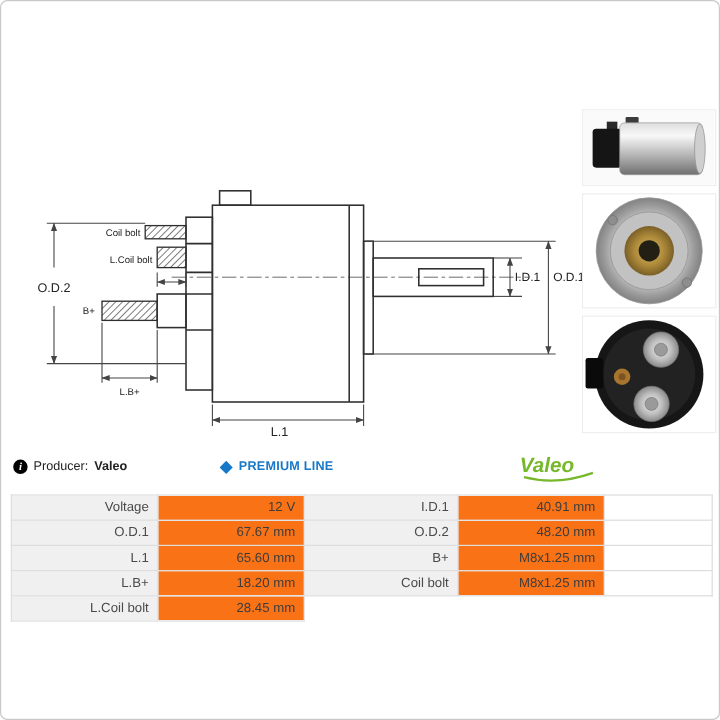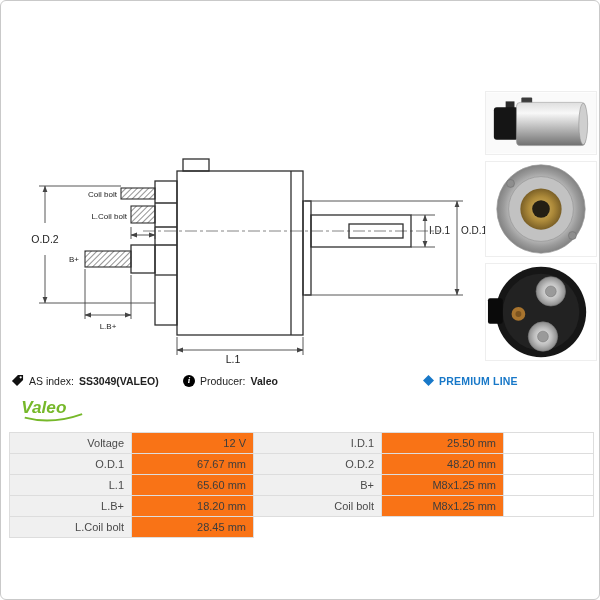--- a/index.html
+++ b/index.html
@@ -195,28 +195,20 @@
           <circle cx="58" cy="73" r="5.5" fill="#9a9a9a" stroke="#6c6c6c" stroke-width="0.5"></circle>
           <circle cx="33" cy="50" r="7" fill="#a8742e"></circle>
           <circle cx="33" cy="50" r="3" fill="#7c5420"></circle>
         </svg>
       </div>
     </div>
   </div>
 
   <div class="info">
 
-    <div class="pair">
-      <svg width="13" height="13" viewBox="0 0 14 14">
-        <path d="M7.5 1 H13 V6.5 L6.5 13 L1 7.5 Z" fill="#111"></path>
-        <circle cx="10.4" cy="3.6" r="1.2" fill="#fff"></circle>
-      </svg>
-      <span>AS index:</span>
-      <span class="b">SS3049(VALEO)</span>
-    </div>
 
 
     <div class="pair">
       <span class="iicon"></span>
       <span>Producer:</span>
       <span class="b">Valeo</span>
     </div>
 
     <div class="pair">
       <svg width="11" height="11" viewBox="0 0 12 12">
@@ -240,21 +232,21 @@
         <col style="width:122px">
       <col style="width:128px">
         <col style="width:122px">
         <col style="width:90px">
     </colgroup>
     <tbody>
       <tr>
         <td class="lbl">Voltage</td>
         <td class="val">12 V</td>
         <td class="lbl">I.D.1</td>
-        <td class="val">25.50 mm</td>
+        <td class="val">40.91 mm</td>
         <td class="filler"></td>
       </tr>
       <tr>
         <td class="lbl">O.D.1</td>
         <td class="val">67.67 mm</td>
         <td class="lbl">O.D.2</td>
         <td class="val">48.20 mm</td>
         <td class="filler"></td>
       </tr>
       <tr>

